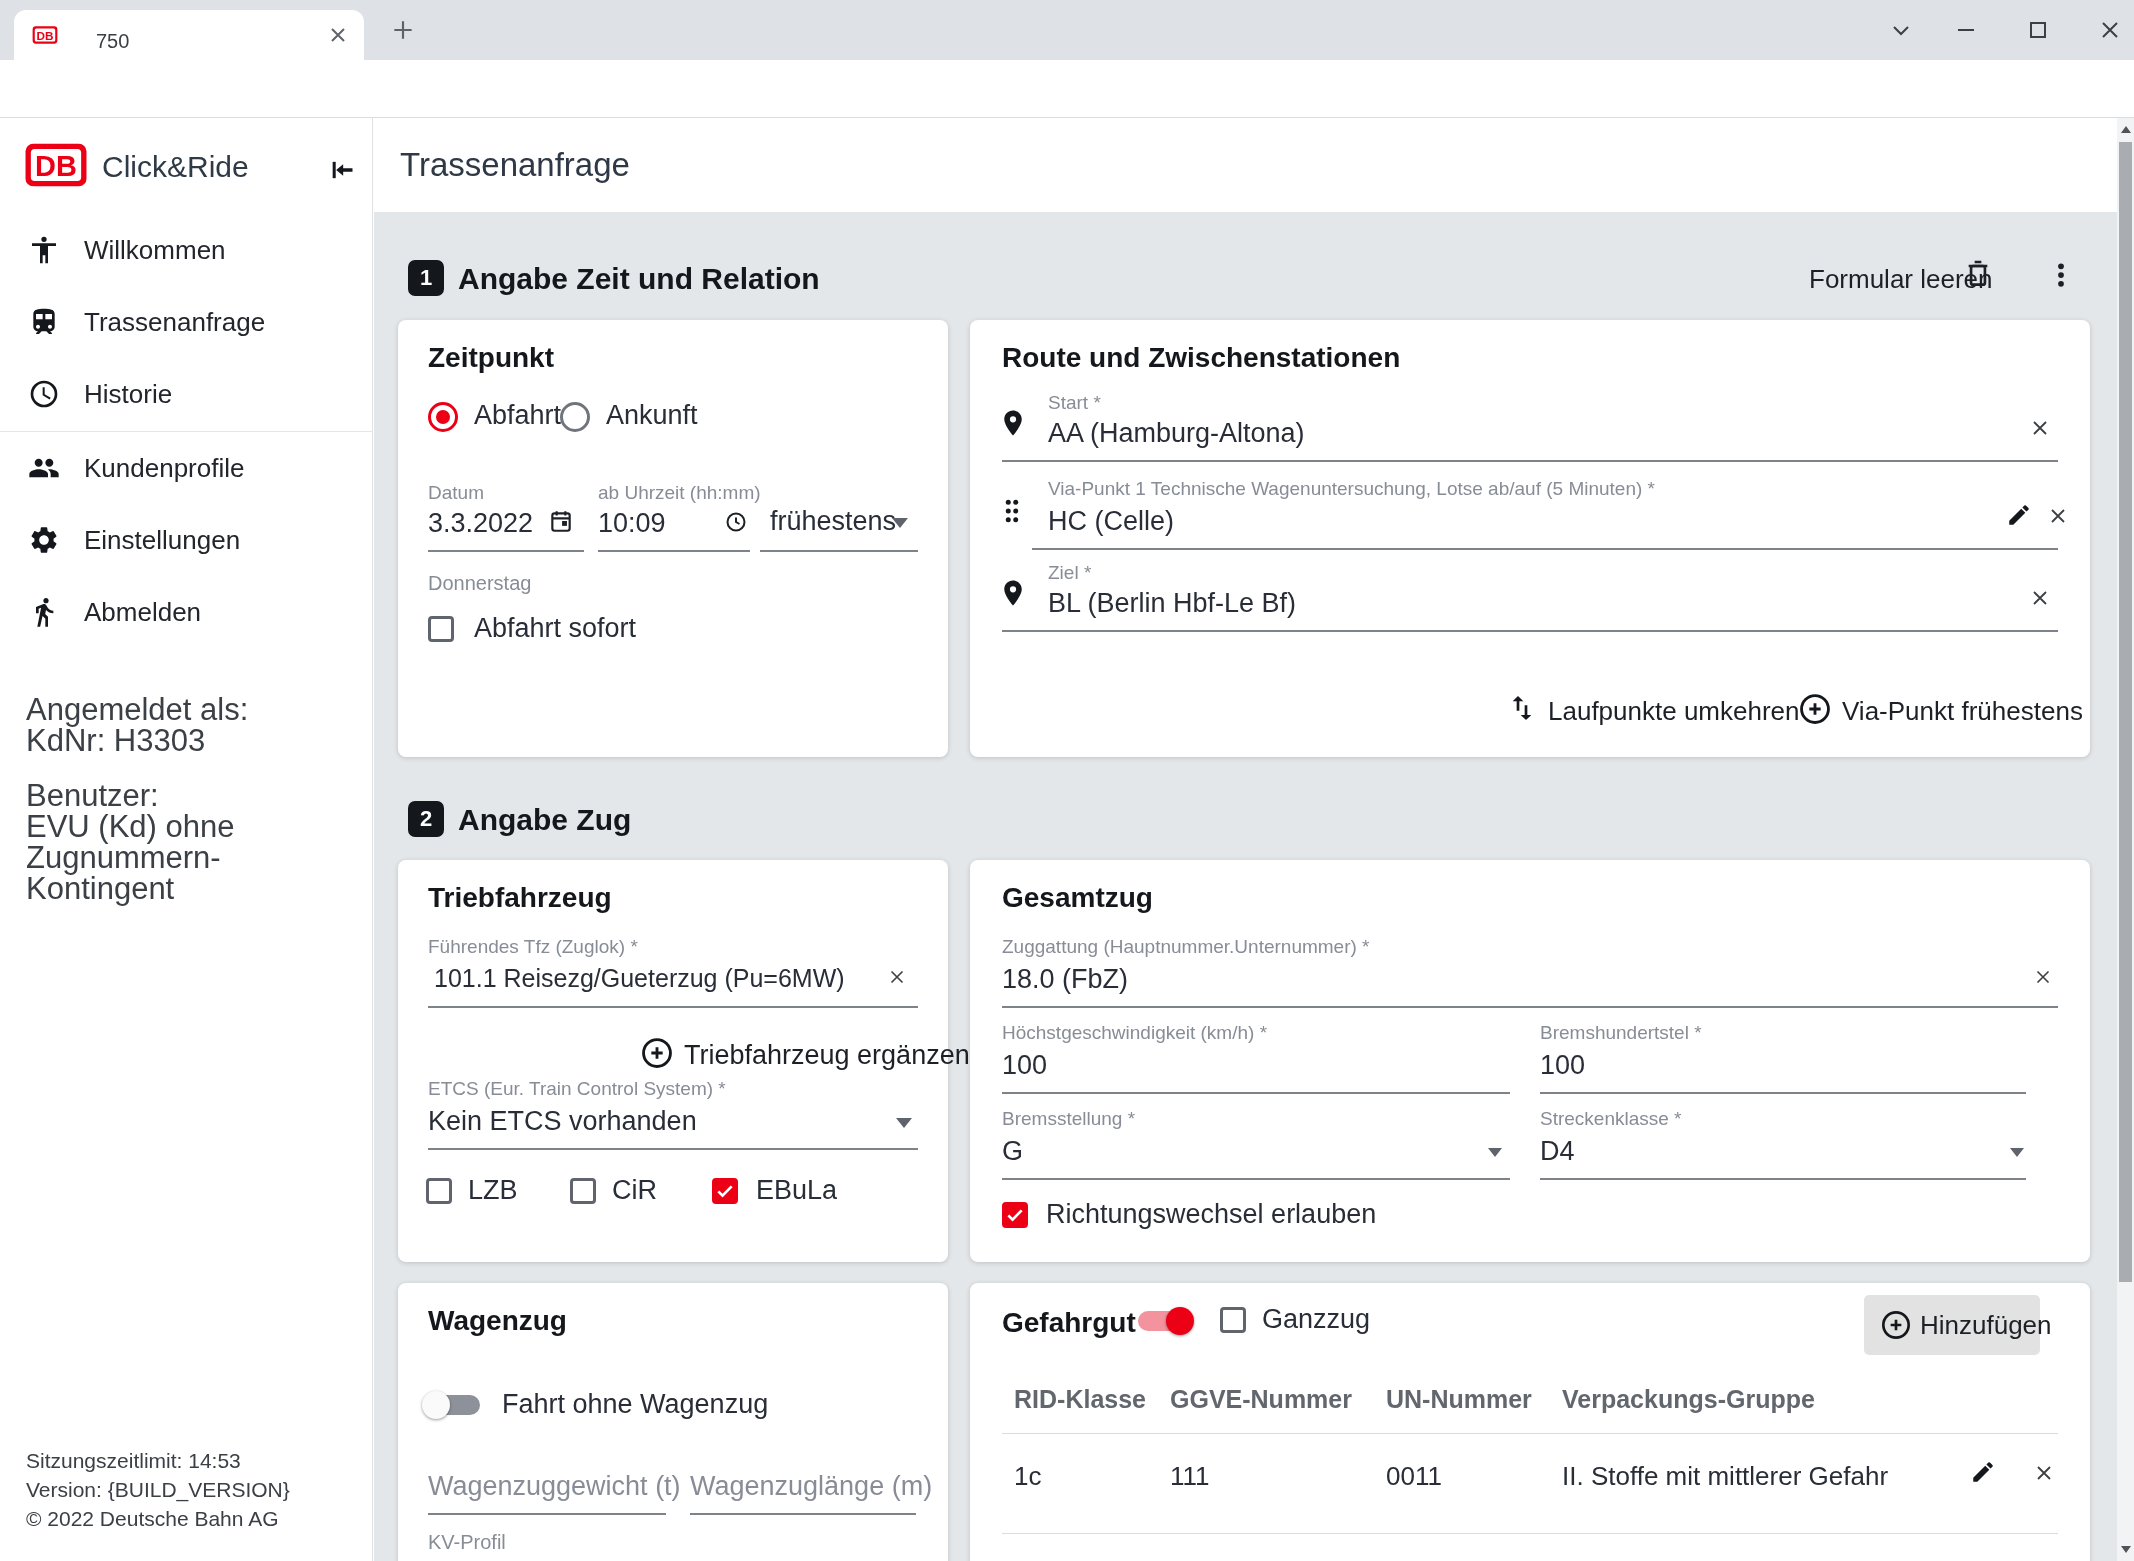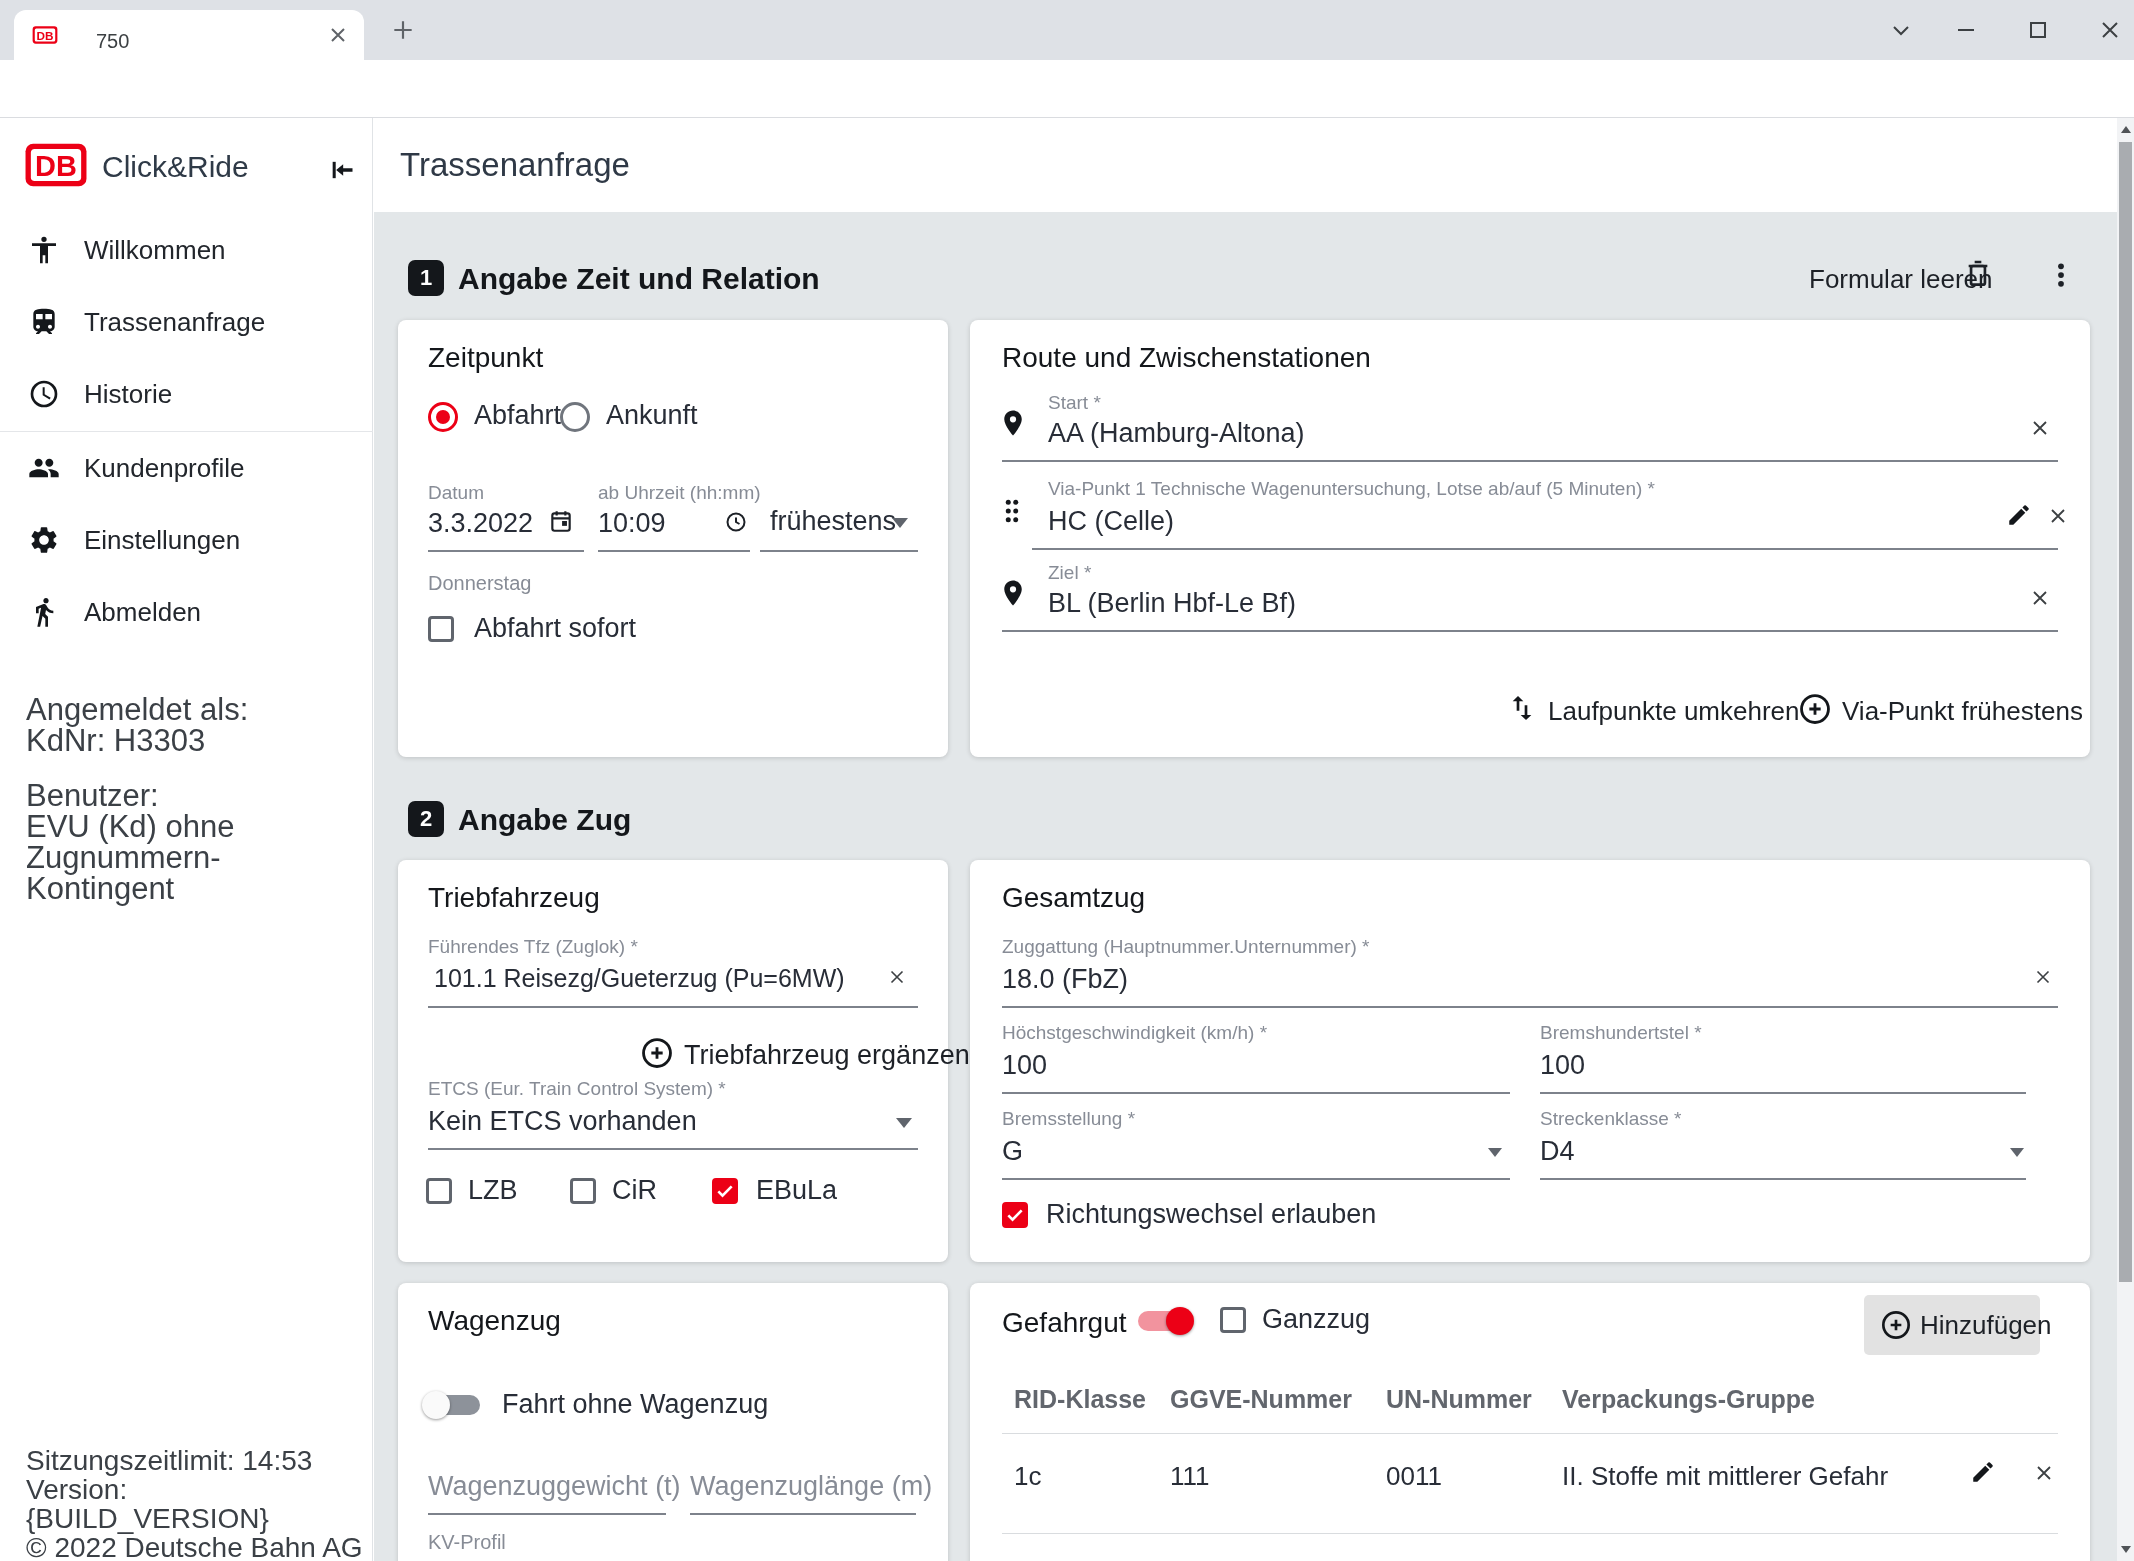--- a/index.html
+++ b/index.html
@@ -24,33 +24,33 @@
 
   
   .app{position:absolute;left:0;top:118px;width:2134px;height:1443px;background:#fff;}
   .sidebar{position:absolute;left:0;top:0;width:373px;height:1443px;background:#fff;border-right:1px solid #e0e3e6;box-sizing:border-box;}
   .brand{position:absolute;left:102px;top:32px;font-size:30px;color:#2f3a47;}
   .navitem{position:absolute;left:0;width:373px;height:42px;cursor:pointer;}
   .navitem .nicon{position:absolute;left:28px;top:5px;}
   .navitem .nlabel{position:absolute;left:84px;top:0;line-height:42px;font-size:26px;color:#22262c;}
   .sdivider{position:absolute;left:0;top:313px;width:373px;height:1px;background:#e4e6e9;}
   .sideinfo{position:absolute;left:26px;font-size:31px;line-height:31px;color:#3b4046;width:330px;}
-  .sidefoot{position:absolute;left:26px;top:1328px;font-size:28px;line-height:29px;color:#3b4046;}
+  .sidefoot{position:absolute;left:26px;top:1328px;font-size:21px;line-height:29px;color:#3b4046;}
 
   .main{position:absolute;left:374px;top:0;width:1743px;height:1443px;}
   .appheader{position:absolute;left:0;top:0;width:1743px;height:94px;background:#fff;}
   .pagetitle{position:absolute;left:26px;top:0;line-height:94px;font-size:33px;color:#2f3946;}
   .content{position:absolute;left:0;top:94px;width:1743px;height:1349px;background:#e3e7e9;}
 
   .secbadge{position:absolute;width:36px;height:36px;background:#14171b;border-radius:7px;color:#fff;
     font-size:22px;font-weight:bold;text-align:center;line-height:36px;}
   .sectitle{position:absolute;font-size:30px;font-weight:bold;color:#14171b;}
 
   .card{position:absolute;background:#fff;border-radius:8px;box-shadow:0 1px 5px rgba(0,0,0,.16);}
-  .ctitle{position:absolute;font-size:28px;font-weight:normal;color:#14171b;}
+  .ctitle{position:absolute;font-size:28px;font-weight:bold;color:#14171b;}
   .flabel{position:absolute;font-size:19px;color:#878c96;white-space:nowrap;}
   .fvalue{position:absolute;font-size:27px;color:#282d37;white-space:nowrap;}
   .helper{position:absolute;font-size:20px;color:#878c96;}
   .uline{position:absolute;height:2px;background:#7d828b;}
   .cb{position:absolute;width:26px;height:26px;border:3px solid #60656d;border-radius:4px;box-sizing:border-box;background:#fff;cursor:pointer;}
   .cb.checked{background:#ec0016;border-color:#ec0016;}
   .cblabel{position:absolute;font-size:27px;color:#282d37;white-space:nowrap;}
   .radio{position:absolute;width:30px;height:30px;border-radius:50%;box-sizing:border-box;cursor:pointer;}
   .radio.sel{border:3px solid #ec0016;}
   .radio.sel::after{content:"";position:absolute;left:5px;top:5px;width:14px;height:14px;border-radius:50%;background:#ec0016;}

